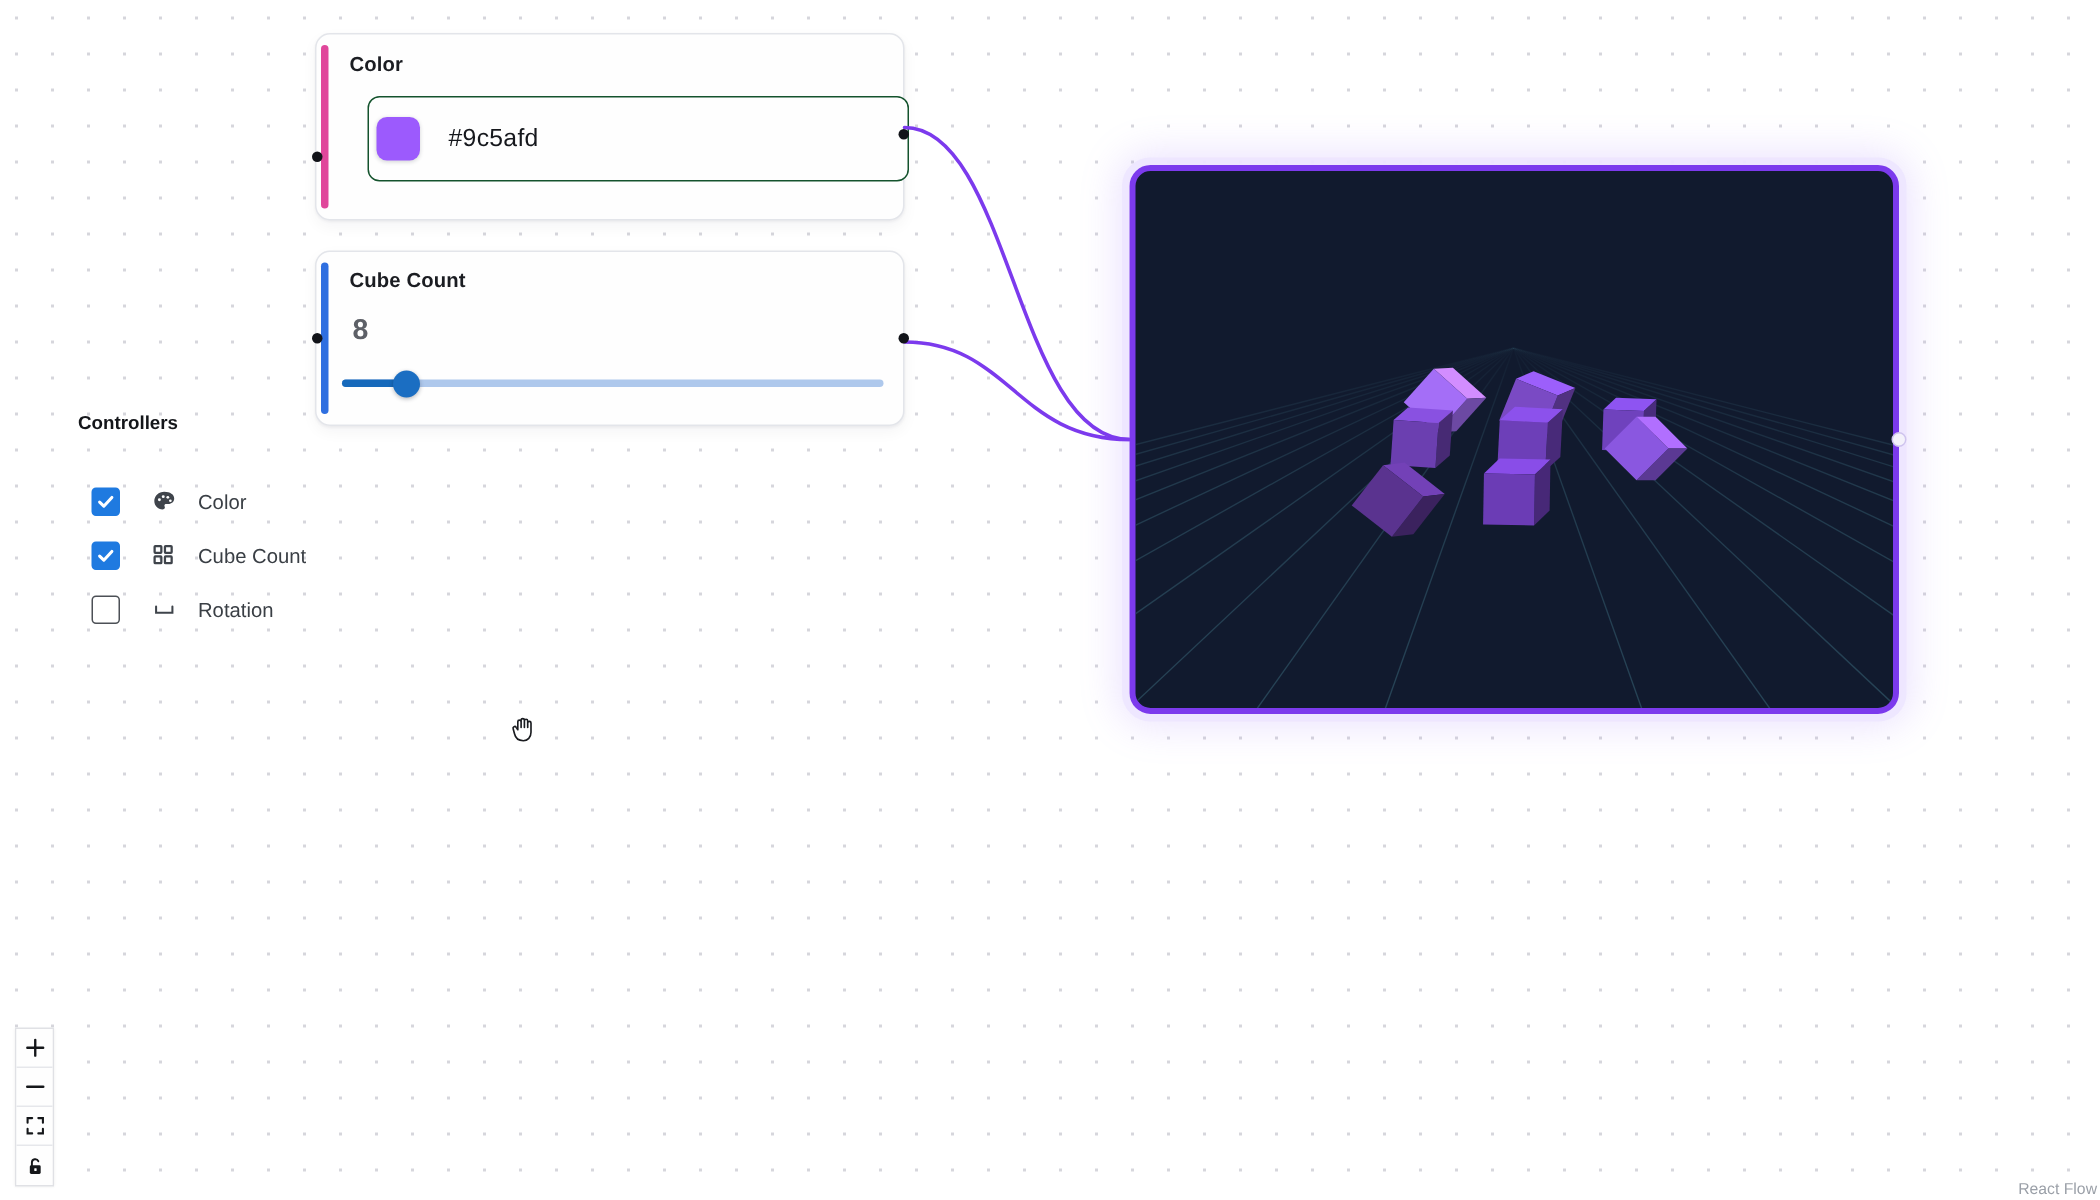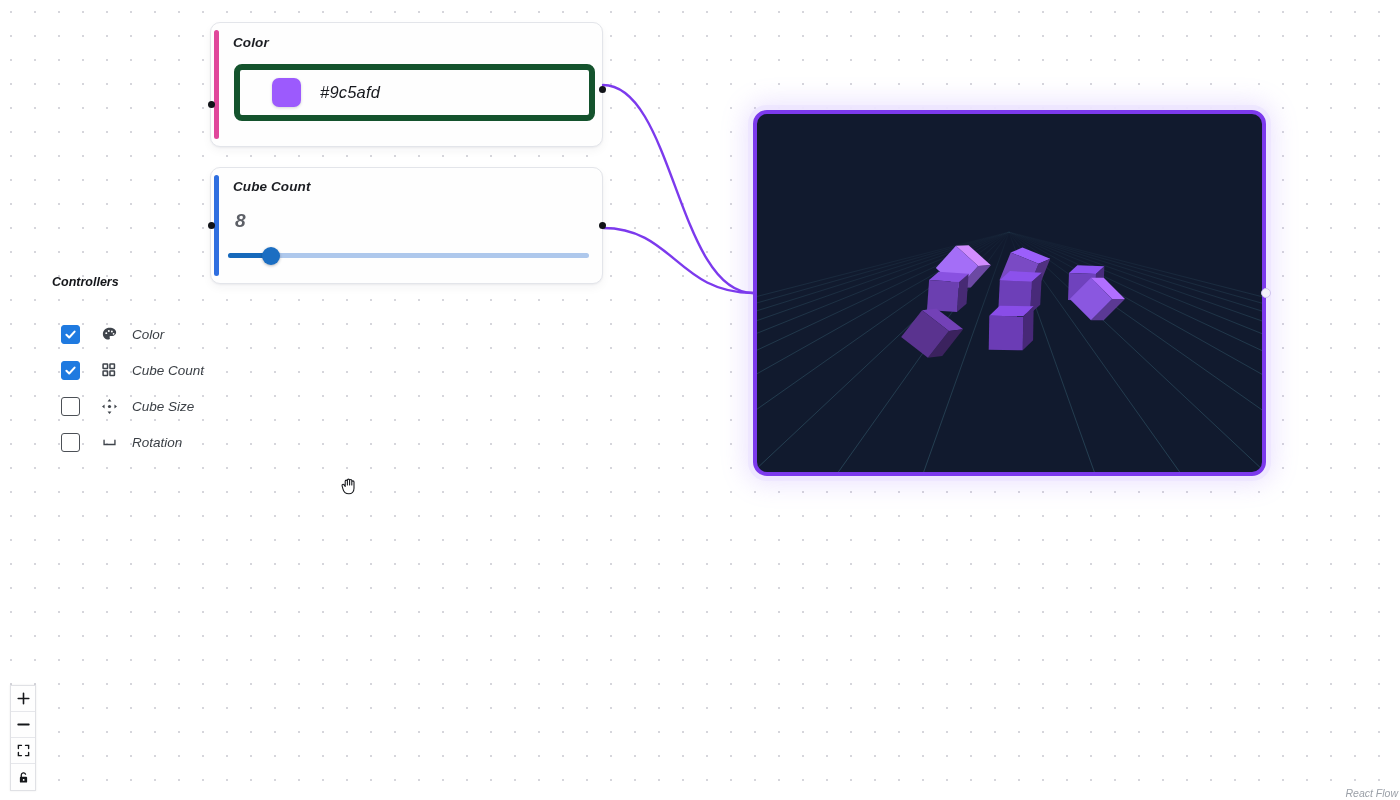--- a/index.html
+++ b/index.html
@@ -15,21 +15,20 @@
   
   #flow-canvas {
     position: relative;
     width: 1400px;
     height: 800px;
     background-color: #ffffff;
     background-image: radial-gradient(circle at 1px 1px, #d6d6dc 1.15px, transparent 1.2px);
     background-size: 24px 24px;
     background-position: 10px 11px;
     cursor: grab;
-    font-style: italic;
   }
 
   
   .node {
     position: absolute;
     background: #fefefe;
     border: 1px solid #e3e5ea;
     border-radius: 10px;
     box-shadow: 0 1px 2px rgba(16,24,40,.05), 0 4px 10px rgba(16,24,40,.045);
     overflow: visible;
@@ -59,30 +58,30 @@
     z-index: 6;
   }
   .handle.left  { left: -3.5px; }
   .handle.right { right: -3.5px; }
 
   
   #color-node { left: 210px; top: 22px; width: 393px; height: 125px; }
   #color-node .node-title { position: absolute; left: 22px; top: 12px; }
   .color-field {
     position: absolute;
-    left: 23px;
+    left: 34px;
     top: 41px;
     width: 361px;
     height: 57px;
     background: #fefefe;
-    border: 6px solid #14532d;
+    border: 1px solid #14532d;
     border-radius: 8px;
     display: flex;
     align-items: center;
-    padding-left: 32px;
+    padding-left: 5px;
     gap: 19px;
   }
   .color-swatch {
     width: 29px;
     height: 29px;
     border-radius: 7px;
     box-shadow: 0 1px 3px rgba(16,24,40,.18);
     flex: 0 0 auto;
   }
   .color-hex {
@@ -431,33 +430,20 @@
               <rect x="11.2" y="2.6" width="5.6" height="5.6" rx=".6"></rect>
               <rect x="2.6" y="11.2" width="5.6" height="5.6" rx=".6"></rect>
               <rect x="11.2" y="11.2" width="5.6" height="5.6" rx=".6"></rect>
             </svg>
           </div>
           <div class="ctrl-label">Cube Count</div>
         </div>
         <div class="ctrl-row">
           <div class="ctrl-checkbox off"></div>
           <div class="ctrl-icon">
-            <svg viewBox="0 0 20 20" width="17" height="17" fill="#3f444b">
-              <path d="M10 1.2 12.3 4.2 7.7 4.2Z"></path>
-              <path d="M10 18.8 7.7 15.8 12.3 15.8Z"></path>
-              <path d="M1.2 10 4.2 7.7 4.2 12.3Z"></path>
-              <path d="M18.8 10 15.8 12.3 15.8 7.7Z"></path>
-              <circle cx="10" cy="10" r="1.9"></circle>
-            </svg>
-          </div>
-          <div class="ctrl-label">Cube Size</div>
-        </div>
-        <div class="ctrl-row">
-          <div class="ctrl-checkbox off"></div>
-          <div class="ctrl-icon">
             <svg viewBox="0 0 20 20" width="17" height="17" fill="none" stroke="#3f444b" stroke-width="1.6" stroke-linecap="round">
               <path d="M3.6 7.4 V12.4 H16.4 V7.4"></path>
             </svg>
           </div>
           <div class="ctrl-label">Rotation</div>
         </div>
       </div>
   </div>
 
   <div id="flow-controls">

